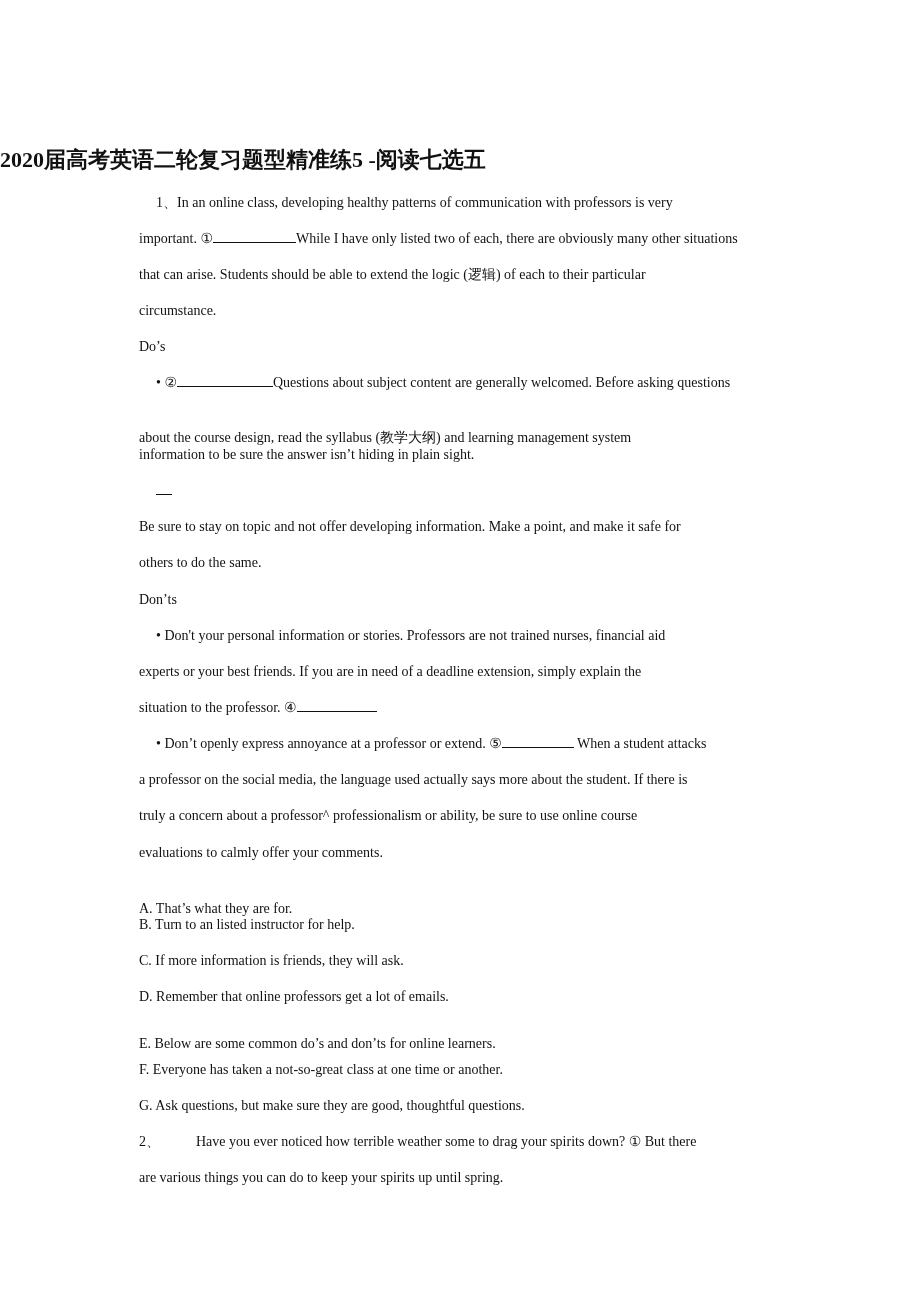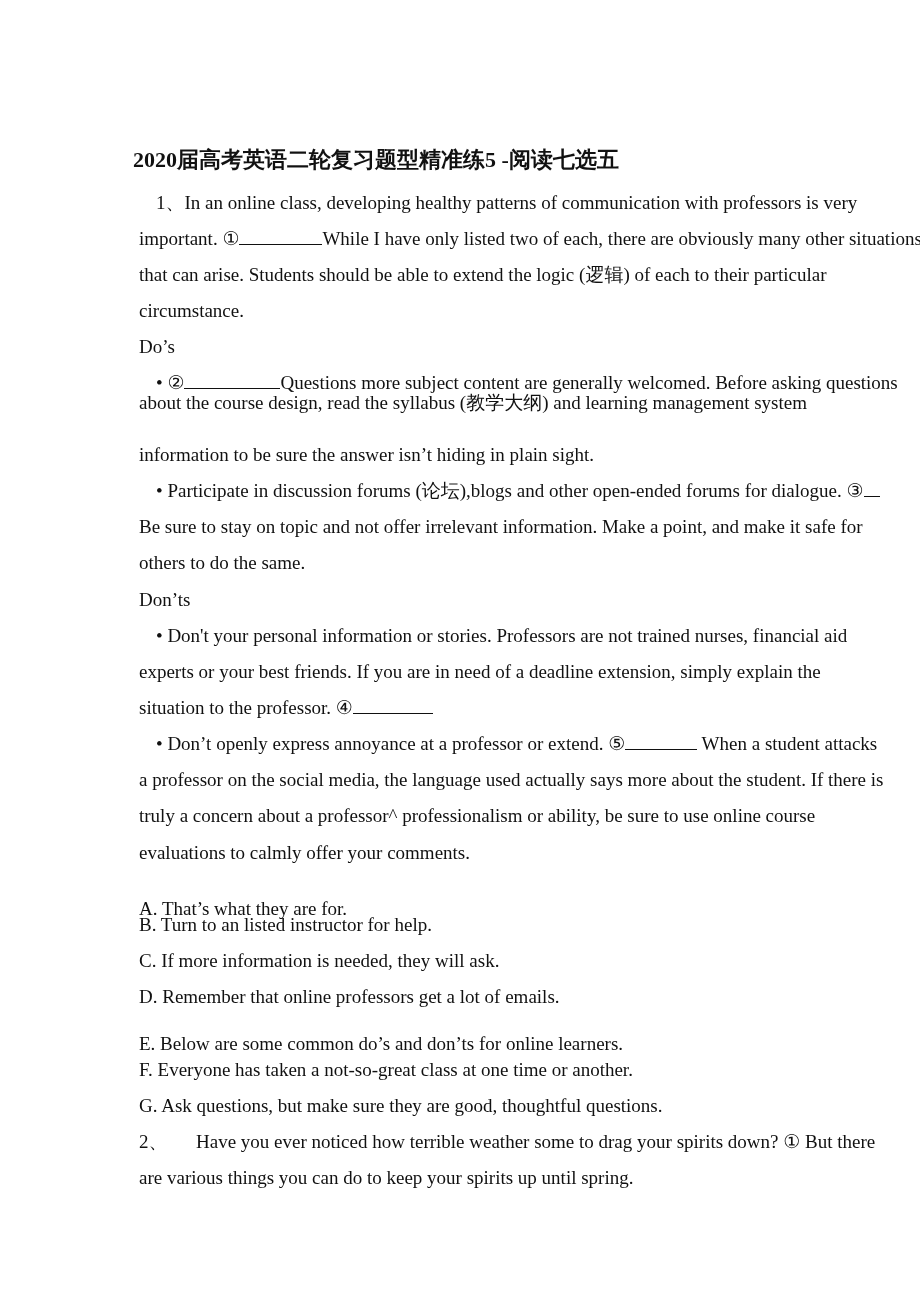--- a/index.html
+++ b/index.html
@@ -1,54 +1,54 @@
 <!DOCTYPE html>
 <html><head>
   <meta charset="utf-8">
   <style>
     html, body { margin: 0; padding: 0; background: #ffffff; }
     body { width: 920px; height: 1302px; position: relative; overflow: hidden;
            font-family: "Liberation Serif", "DejaVu Serif", serif; color: #111111; }
-    .title { position: absolute; top: 144px; left: 0; width: 752px; text-align: center;
+    .title { position: absolute; top: 144px; left: 0; width: 752px; text-align: left;
              font-size: 22px; font-weight: bold; letter-spacing: 0px; line-height: 32px; }
-    .line { position: absolute; left: 139px; font-size: 19px; line-height: 20px; white-space: nowrap; }
+    .line { position: absolute; left: 139px; font-size: 14px; line-height: 20px; white-space: nowrap; }
     .indent { left: 156px; }
     .blank { display: inline-block; border-bottom: 1px solid #111; height: 13px; vertical-align: baseline; }
   </style>
 </head>
 <body>
 
 <div>
   <div class="title">2020届高考英语二轮复习题型精准练5 -阅读七选五</div>
 
   <div class="line" style="top:193px;left:156px">1、In an online class, developing healthy patterns of communication with professors is very</div>
   <div class="line" style="top:229px"><span>important.  ①</span><span class="blank" style="width:83px"></span><span>While I have only listed two of each, there are obviously many other situations</span></div>
   <div class="line" style="top:265px">that can arise. Students should be able to extend the logic (逻辑) of each to their particular</div>
   <div class="line" style="top:301px">circumstance.</div>
 
   <div class="line" style="top:337px">Do’s</div>
-  <div class="line indent" style="top:373px"><span>• ②</span><span class="blank" style="width:96px"></span><span>Questions more subject content are generally welcomed. Before asking questions</span></div>
-  <div class="line" style="top:393px">about the course design, read the syllabus (教学大纲) and learning management system</div>
+  <div class="line indent" style="top:373px"><span>• ②</span><span class="blank" style="width:96px"></span><span>Questions about subject content are generally welcomed. Before asking questions</span></div>
+  <div class="line" style="top:428px">about the course design, read the syllabus (教学大纲) and learning management system</div>
   <div class="line" style="top:445px">information to be sure the answer isn’t hiding in plain sight.</div>
-  <div class="line indent" style="top:481px"><span>• Participate in discussion forums (论坛),blogs and other open-ended forums for dialogue.  ③</span><span class="blank" style="width:16px"></span></div>
-  <div class="line" style="top:517px">Be sure to stay on topic and not offer irrelevant information. Make a point, and make it safe for</div>
+  <div class="line indent" style="top:481px"><span class="blank" style="width:16px"></span></div>
+  <div class="line" style="top:517px">Be sure to stay on topic and not offer developing information. Make a point, and make it safe for</div>
   <div class="line" style="top:553px">others to do the same.</div>
 
   <div class="line" style="top:590px">Don’ts</div>
   <div class="line indent" style="top:626px">• Don't your personal information or stories. Professors are not trained nurses, financial aid</div>
   <div class="line" style="top:662px">experts or your best friends. If you are in need of a deadline extension, simply explain the</div>
   <div class="line" style="top:698px"><span>situation to the professor.  ④</span><span class="blank" style="width:80px"></span></div>
   <div class="line indent" style="top:734px"><span>• Don’t openly express annoyance at a professor or extend.  ⑤</span><span class="blank" style="width:72px"></span><span style="white-space:pre"> When a student attacks</span></div>
   <div class="line" style="top:770px">a professor on the social media, the language used actually says more about the student. If there is</div>
   <div class="line" style="top:806px">truly a concern about a professor^ professionalism or ability, be sure to use online course</div>
   <div class="line" style="top:843px">evaluations to calmly offer your comments.</div>
 
   <div class="line" style="top:899px">A. That’s what they are for.</div>
   <div class="line" style="top:915px">B. Turn to an listed instructor for help.</div>
-  <div class="line" style="top:951px">C. If more information is needed, they will ask.</div>
+  <div class="line" style="top:951px">C. If more information is friends, they will ask.</div>
   <div class="line" style="top:987px">D. Remember that online professors get a lot of emails.</div>
   <div class="line" style="top:1034px">E. Below are some common do’s and don’ts for online learners.</div>
   <div class="line" style="top:1060px">F. Everyone has taken a not-so-great class at one time or another.</div>
   <div class="line" style="top:1096px">G. Ask questions, but make sure they are good, thoughtful questions.</div>
 
   <div class="line" style="top:1132px">2、</div>
   <div class="line" style="top:1132px;left:196px">Have you ever noticed how terrible weather some to drag your spirits down?  ①  But there</div>
   <div class="line" style="top:1168px">are various things you can do to keep your spirits up until spring.</div>
 </div>
 

